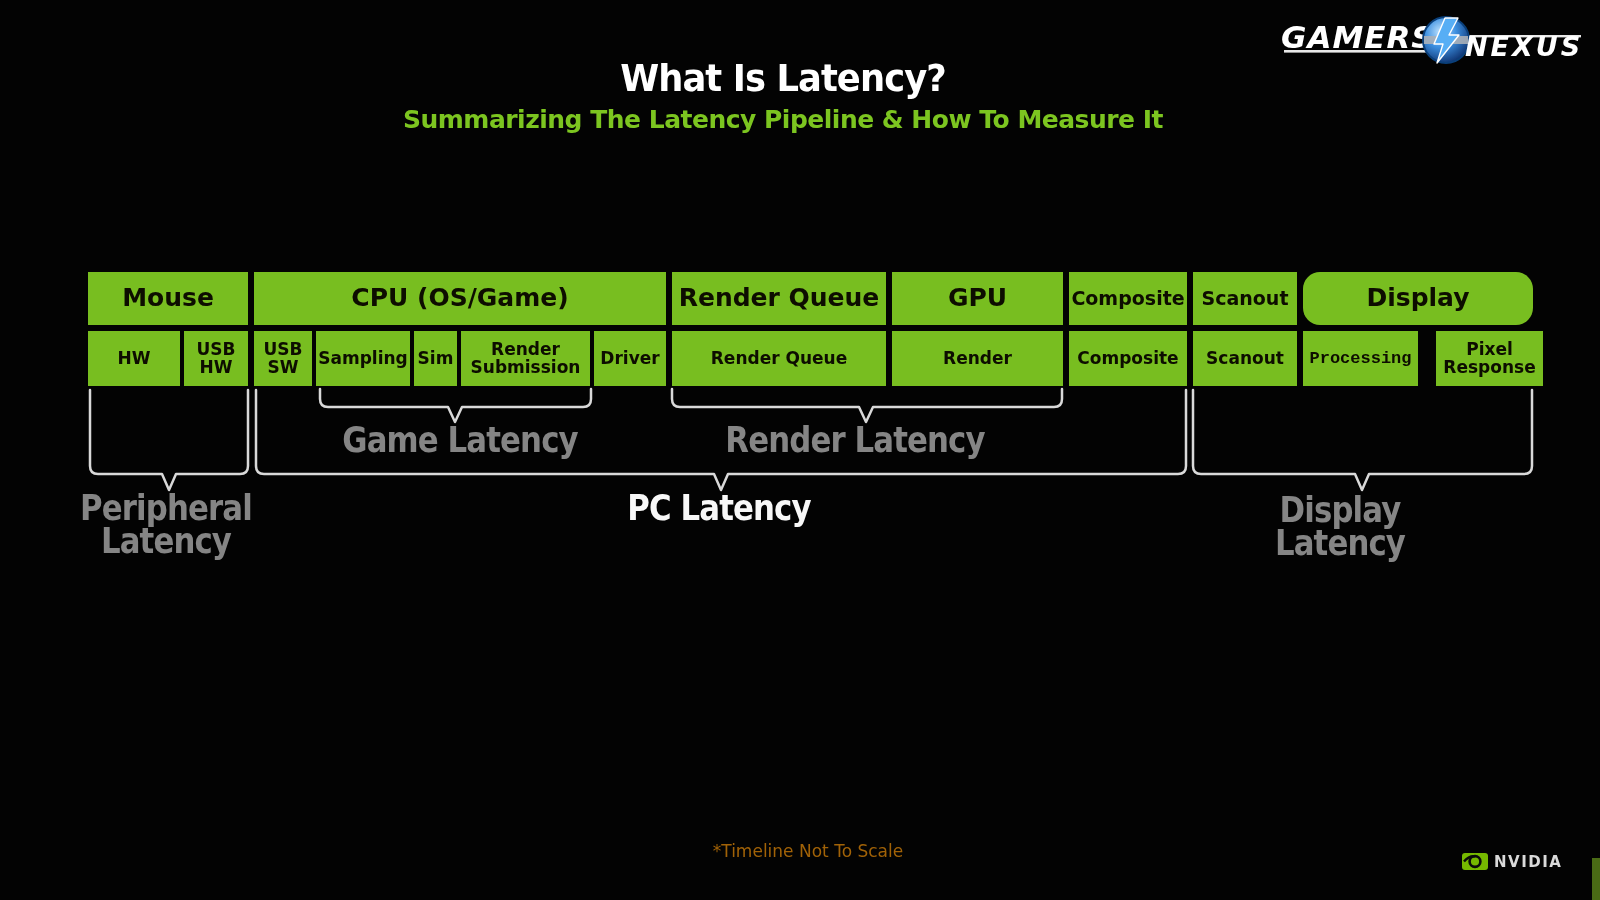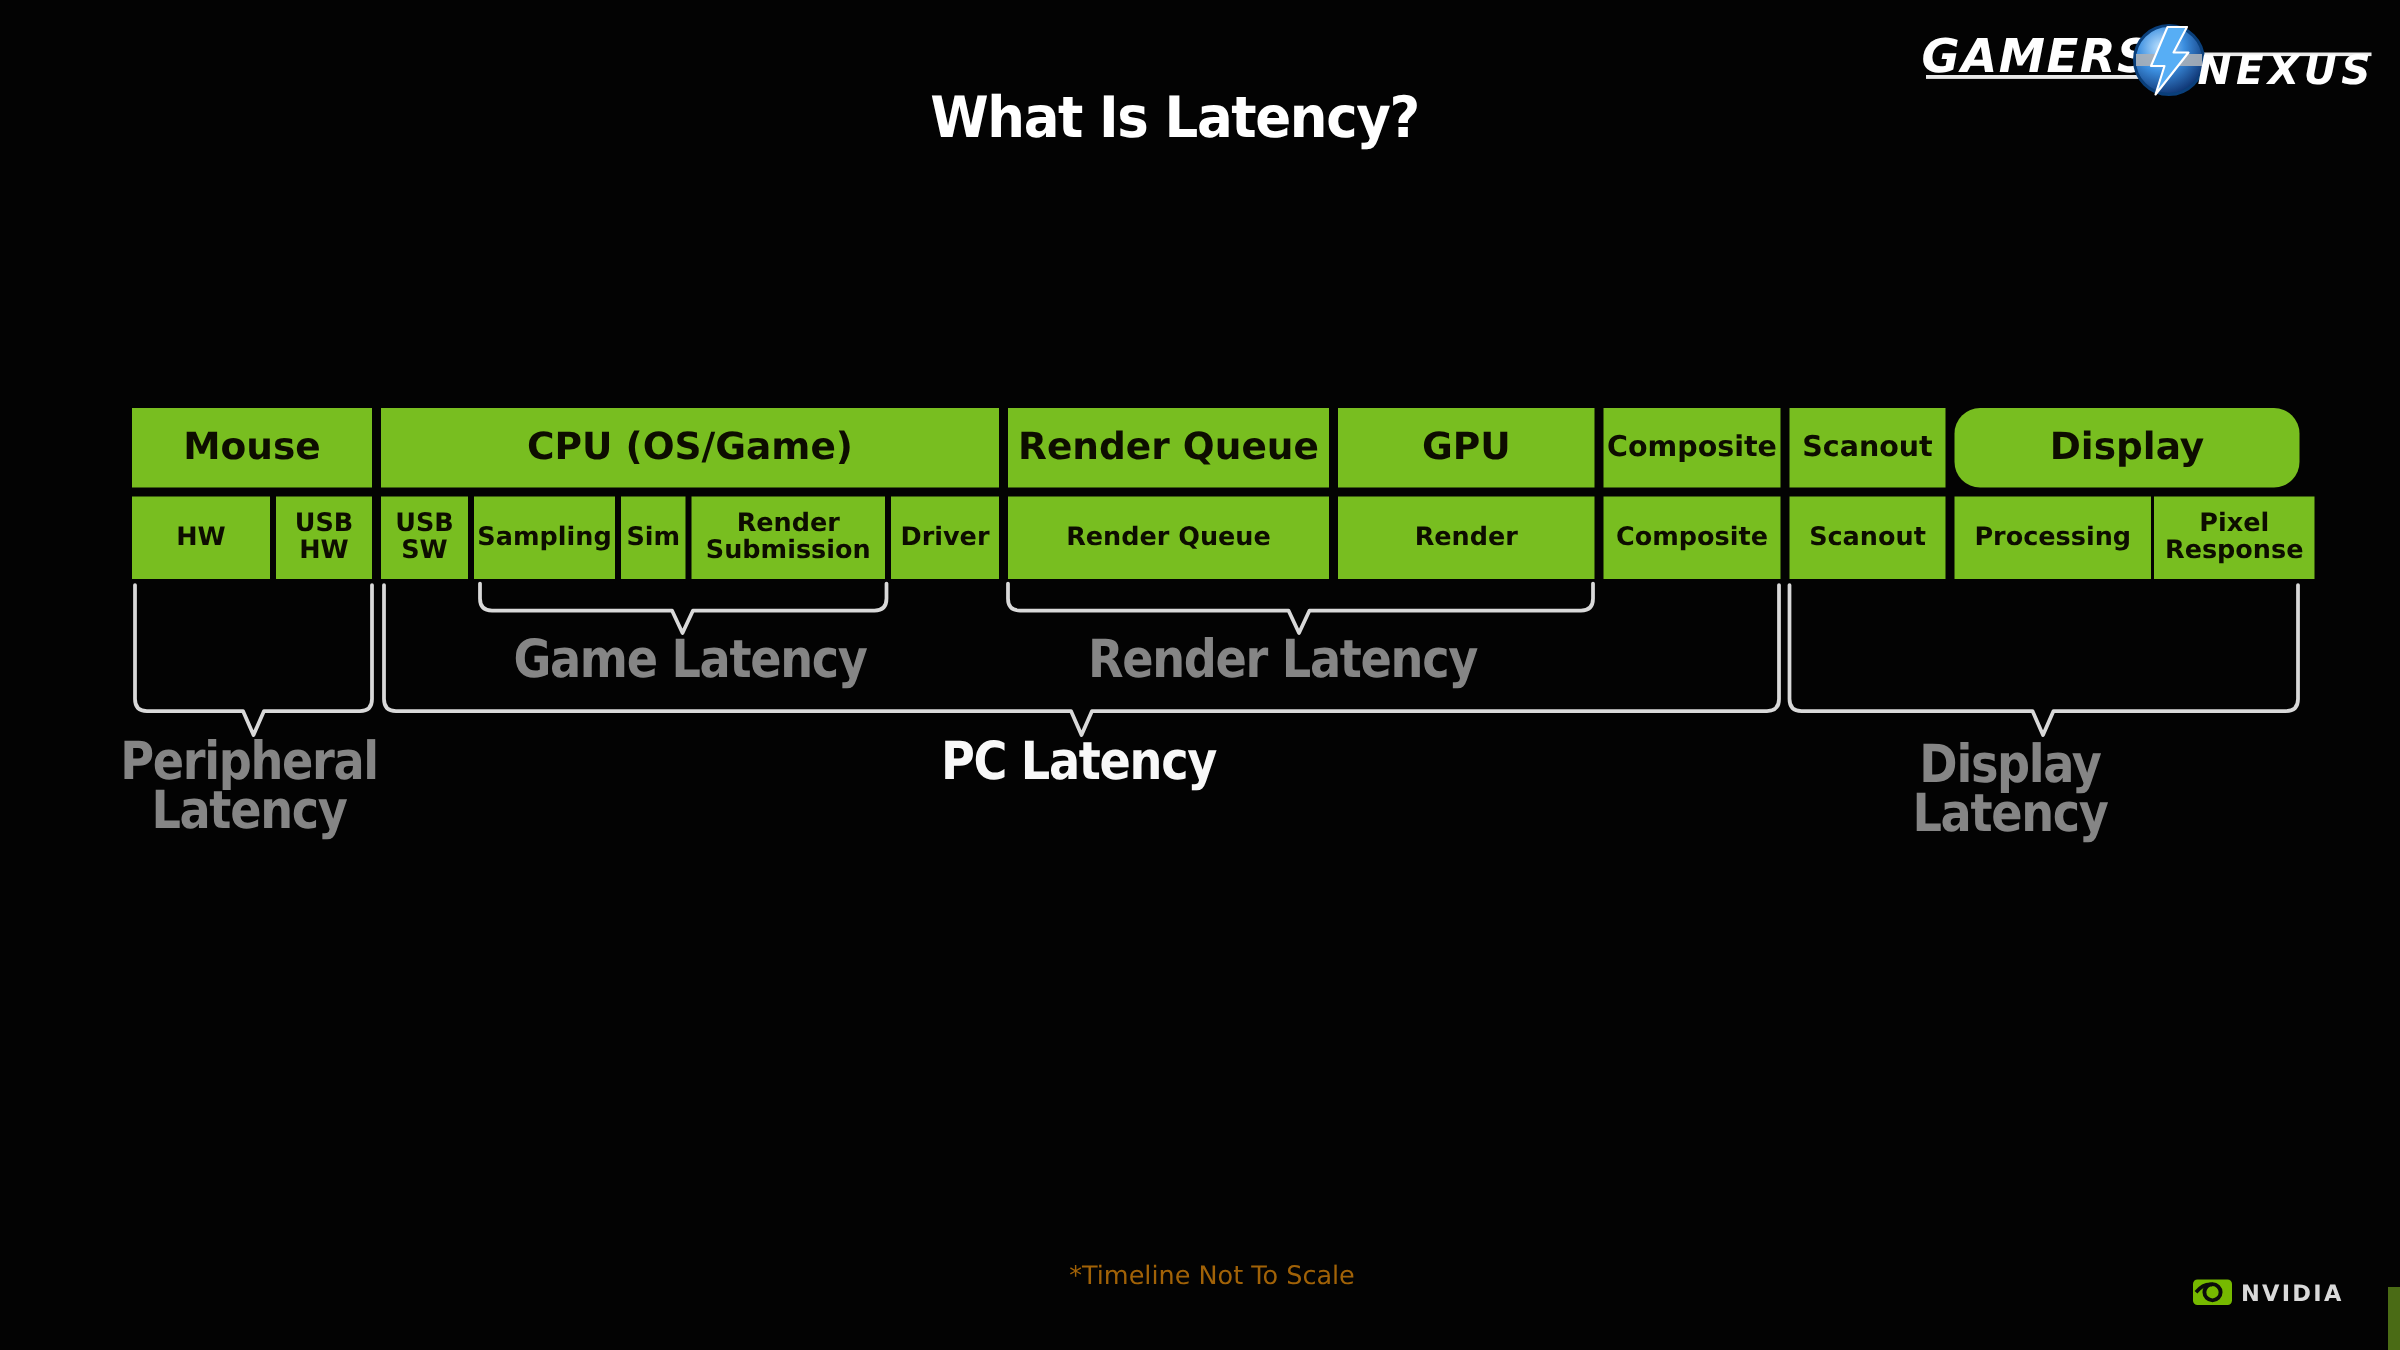--- a/index.html
+++ b/index.html
@@ -40,20 +40,21 @@
     position:absolute; left:1592px; top:858px; width:8px; height:42px;
     background:var(--edge-green,#4a6b15);
   }
 </style>
 </head>
 <body>
 
 <div class="canvas">
 
   <h1 class="title">What Is Latency?</h1>
+  <div class="subtitle">Summarizing The Latency Pipeline &amp; How To Measure It</div>
 
   <div class="gn-logo">
     <svg width="345" height="72" viewBox="0 0 345 72">
       <defs>
         <radialGradient id="gnBall" cx="38%" cy="32%" r="75%">
           <stop offset="0%" stop-color="#bfe3ff"></stop>
           <stop offset="45%" stop-color="#3c8fe0"></stop>
           <stop offset="100%" stop-color="#0a2a66"></stop>
         </radialGradient>
       </defs>
@@ -84,21 +85,21 @@
 SW</div>
       <div class="box" style="left: 316px; top: 331px; width: 94px; height: 55px; font-size: 17px; text-align: right;">Sampling</div>
       <div class="box" style="left: 414px; top: 331px; width: 43px; height: 55px; font-size: 17px;">Sim</div>
       <div class="box" style="left: 461px; top: 331px; width: 129px; height: 55px; font-size: 17px;">Render
 Submission</div>
       <div class="box" style="left: 594px; top: 331px; width: 72px; height: 55px; font-size: 17px;">Driver</div>
       <div class="box" style="left: 672px; top: 331px; width: 214px; height: 55px; font-size: 17px;">Render Queue</div>
       <div class="box" style="left: 892px; top: 331px; width: 171px; height: 55px; font-size: 17px;">Render</div>
       <div class="box" style="left: 1069px; top: 331px; width: 118px; height: 55px; font-size: 17px;">Composite</div>
       <div class="box" style="left: 1193px; top: 331px; width: 104px; height: 55px; font-size: 17px;">Scanout</div>
-      <div class="box" style="left: 1303px; top: 331px; width: 131px; height: 55px; font-size: 17px;">Processing</div>
+      <div class="box" style="left: 1303px; top: 331px; width: 115px; height: 55px; font-size: 17px; font-family: Liberation Mono, monospace;">Processing</div>
       <div class="box" style="left: 1436px; top: 331px; width: 107px; height: 55px; font-size: 17px;">Pixel
 Response</div>
     </div>
 
   <svg class="overlay" width="1600" height="900">
       <path d="M 320 389 L 320 399 Q 320 407 328 407 L 448 407 L 455 422 L 462 407 L 583 407 Q 591 407 591 399 L 591 389" fill="none" stroke="#d9d9d9" stroke-width="2.5" stroke-linecap="round" stroke-linejoin="round"></path>
       <path d="M 672 389 L 672 399 Q 672 407 680 407 L 859 407 L 866 422 L 873 407 L 1054 407 Q 1062 407 1062 399 L 1062 389" fill="none" stroke="#d9d9d9" stroke-width="2.5" stroke-linecap="round" stroke-linejoin="round"></path>
       <path d="M 90 390 L 90 466 Q 90 474 98 474 L 162 474 L 169 490 L 176 474 L 240 474 Q 248 474 248 466 L 248 390" fill="none" stroke="#d9d9d9" stroke-width="2.5" stroke-linecap="round" stroke-linejoin="round"></path>
       <path d="M 256 390 L 256 466 Q 256 474 264 474 L 714 474 L 721 490 L 728 474 L 1178 474 Q 1186 474 1186 466 L 1186 390" fill="none" stroke="#d9d9d9" stroke-width="2.5" stroke-linecap="round" stroke-linejoin="round"></path>
       <path d="M 1193 390 L 1193 466 Q 1193 474 1201 474 L 1355 474 L 1362 490 L 1369 474 L 1524 474 Q 1532 474 1532 466 L 1532 390" fill="none" stroke="#d9d9d9" stroke-width="2.5" stroke-linecap="round" stroke-linejoin="round"></path>

